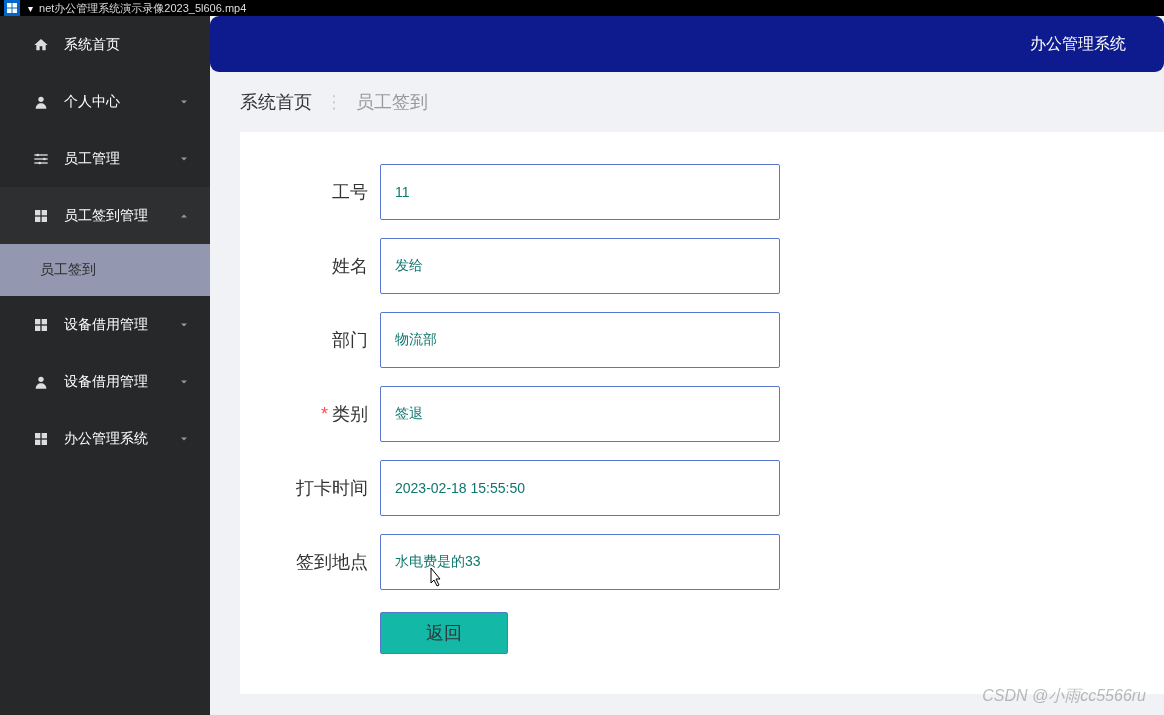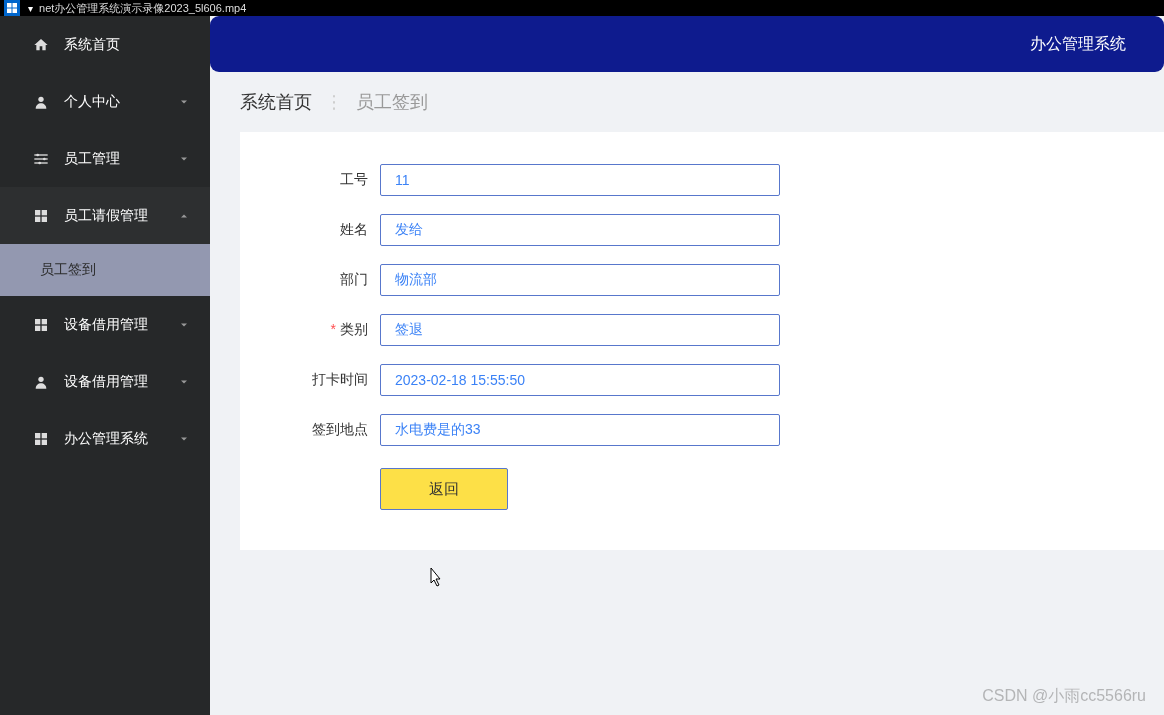--- a/index.html
+++ b/index.html
@@ -123,67 +123,68 @@
     }
     .form-row {
       display: flex;
       align-items: center;
       margin-bottom: 18px;
     }
     .form-label {
       width: 100px;
       text-align: right;
       padding-right: 12px;
-      font-size: 14px;
+      font-size: 18px;
       color: #333;
     }
     .form-label .req { color: #ff4d4f; margin-right: 4px; }
     .form-input {
       width: 400px;
-      height: 32px;
+      height: 56px;
       border: 1px solid #5877cc;
       padding: 0 14px;
       font-size: 14px;
-      color: #3b82f6;
+      color: #0f766e;
       background: #fff;
       border-radius: 2px;
       outline: none;
     }
     .form-button-row {
       display: flex;
       margin-top: 22px;
       padding-left: 100px;
     }
     .btn-return {
       width: 128px;
       height: 42px;
       border: 1px solid #5877cc;
-      background: #fde047;
+      background: #14b8a6;
       color: #333;
-      font-size: 15px;
+      font-size: 18px;
       cursor: pointer;
       border-radius: 2px;
       display: flex;
       align-items: center;
       justify-content: center;
     }
     .cursor {
       position: absolute;
       left: 425px;
       top: 568px;
       pointer-events: none;
       z-index: 9999;
     }
     .watermark {
       position: absolute;
       right: 18px;
       bottom: 8px;
       color: rgba(120,120,120,0.5);
       font-size: 16px;
       pointer-events: none;
+      font-style: italic;
     }
   </style>
 </head>
 <body>
 
 <div class="titlebar">
   <span class="titlebar-icon">
     <svg viewBox="0 0 24 24">
         <rect x="2" y="2" width="9" height="9"></rect>
         <rect x="13" y="2" width="9" height="9"></rect>
@@ -241,21 +242,21 @@
   </div>
         <div class="sidebar-item expanded">
     <span class="sidebar-icon">
             <svg viewBox="0 0 24 24">
               <rect x="3" y="3" width="8" height="8"></rect>
               <rect x="13" y="3" width="8" height="8"></rect>
               <rect x="3" y="13" width="8" height="8"></rect>
               <rect x="13" y="13" width="8" height="8"></rect>
             </svg>
           </span>
-    <span class="sidebar-label">员工请假管理</span>
+    <span class="sidebar-label">员工签到管理</span>
     <span class="sidebar-arrow">
             <svg viewBox="0 0 24 24">
               <path d="M6 15 L12 9 L18 15 Z"></path>
             </svg>
           </span>
   </div>
         <div class="sidebar-subitem">员工签到</div>
         <div class="sidebar-item">
     <span class="sidebar-icon">
             <svg viewBox="0 0 24 24">

